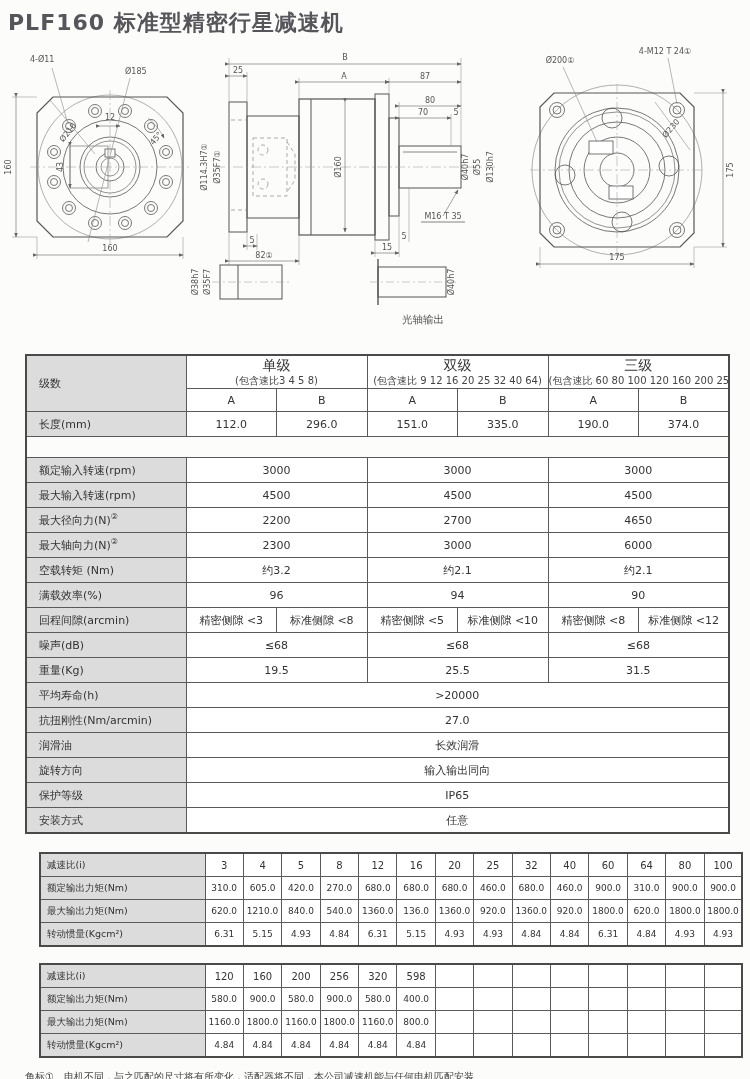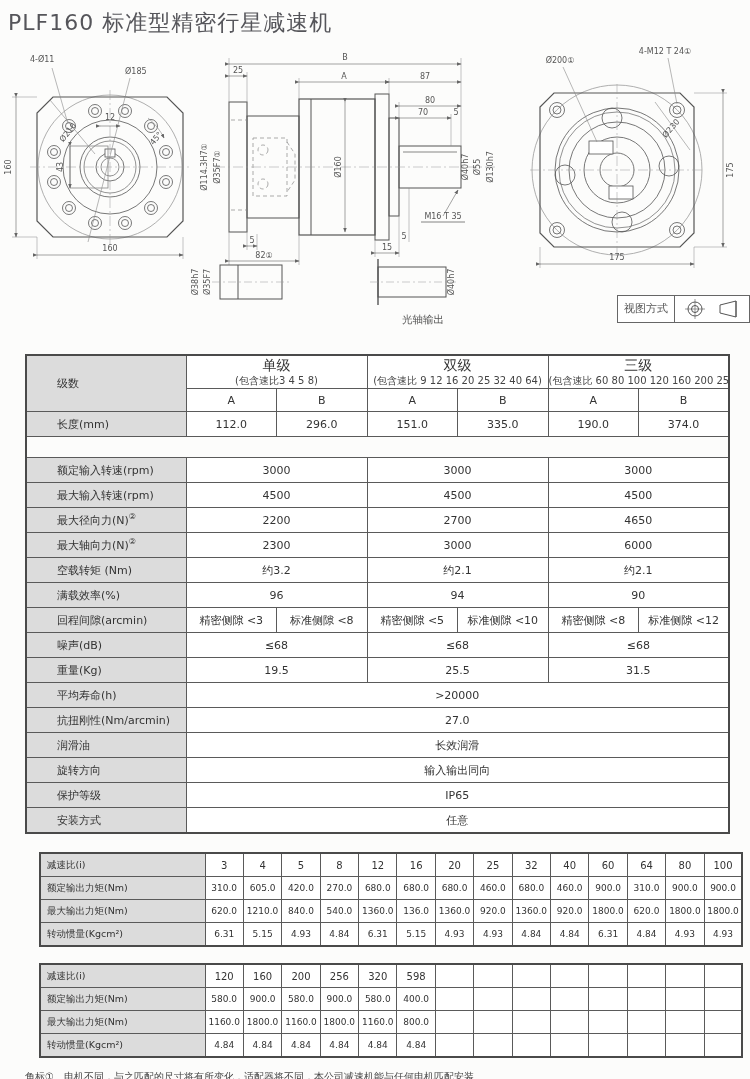--- a/index.html
+++ b/index.html
@@ -2,21 +2,21 @@
 <html><head>
 <meta charset="utf-8">
 <style>
   html,body{margin:0;padding:0;}
   body{
     width:750px;height:1079px;overflow:hidden;background:#fcfcfb;
     font-family:"DejaVu Sans","Liberation Sans",sans-serif;color:#333;
   }
   .page{position:relative;width:750px;height:1079px;}
   .title{
-    margin:8px 0 2px 8px;font-size:22px;font-weight:normal;color:#55555a;
+    margin:8px 0 2px 8px;font-size:22px;font-weight:bold;color:#55555a;
     letter-spacing:1px;
   }
   
   .drawings{position:relative;height:300px;margin-top:4px;}
   .drawings svg{position:absolute;overflow:visible;}
   .drawings svg text{fill:#555;font-size:8px;}
   .note{
     position:absolute;font-size:10.5px;color:#555;white-space:nowrap;
   }
   .viewmode{
@@ -27,21 +27,21 @@
     font-size:11px;color:#555;padding:5px 6px 0 6px;border-right:1px solid #666;
   }
   .viewmode .vm-symbols{display:flex;align-items:center;gap:10px;padding:0 10px;}
   
   table{border-collapse:collapse;table-layout:fixed;background:#fff;}
   .spec{width:703px;margin:12px 0 0 25px;border:2px solid #4a4a4a;}
   .spec th,.spec td{
     border:1px solid #5a5a5a;font-weight:normal;text-align:center;
     font-size:11px;height:24px;padding:0;overflow:hidden;white-space:nowrap;color:#333;
   }
-  .spec th.lbl{background:#dcdcdc;text-align:left;padding-left:30px;}
+  .spec th.lbl{background:#dcdcdc;text-align:left;padding-left:12px;}
   .spec .hdr1 td{height:32px;}
   .spec .grp .g-name{font-size:14px;line-height:1.25;}
   .spec .grp .g-sub{font-size:10px;line-height:1.2;color:#444;}
   .spec .hdr2 td{height:22px;}
   .spec tr.gap td{border-left:none;border-right:none;height:20px;background:#fcfcfb;}
   .spec sup{font-size:8px;vertical-align:super;}
   .ratio{width:703px;margin-left:39px;border:2px solid #4a4a4a;}
   .ratio1{margin-top:18px;} .ratio2{margin-top:16px;}
   .ratio th,.ratio td{
     border:1px solid #5a5a5a;font-weight:normal;text-align:center;
@@ -265,39 +265,20 @@
       <g stroke="#555" fill="none" stroke-width="1">
         <line x1="10" y1="2" x2="10" y2="48" stroke-width="1.4"></line>
         <rect x="10" y="10" width="68" height="30"></rect>
         <line x1="2" y1="25" x2="88" y2="25" stroke="#999" stroke-width="0.5" stroke-dasharray="8 3 2 3"></line>
       </g>
       <text transform="translate(86,25) rotate(-90)" text-anchor="middle" font-size="7.5">Ø40h7</text>
     </svg>
 
     <div class="note" style="left:402px;top:271px">光轴输出</div>
 
-    <div class="viewmode">
-      <div class="vm-label">视图方式</div>
-      <div class="vm-symbols">
-        <svg width="20" height="20" viewBox="0 0 20 20" style="position:static">
-          <g stroke="#555" fill="none" stroke-width="1">
-            <circle cx="10" cy="10" r="7"></circle>
-              <circle cx="10" cy="10" r="3.5"></circle>
-            <line x1="0" y1="10" x2="20" y2="10" stroke-width="0.6"></line>
-            <line x1="10" y1="0" x2="10" y2="20" stroke-width="0.6"></line>
-          </g>
-        </svg>
-        <svg width="24" height="18" viewBox="0 0 24 18" style="position:static">
-          <g stroke="#555" fill="none" stroke-width="1">
-            <polygon points="21,1 5,5 5,13 21,17"></polygon>
-            <line x1="21" y1="1" x2="21" y2="17"></line>
-          </g>
-        </svg>
-      </div>
-    </div>
   </div>
 
   <table class="spec">
     <colgroup>
         <col style="width:160px">
         <col span="6" style="width:90.5px">
       </colgroup>
     <tbody>
         <tr class="hdr1">
       <th class="lbl" rowspan="2">级数</th>

